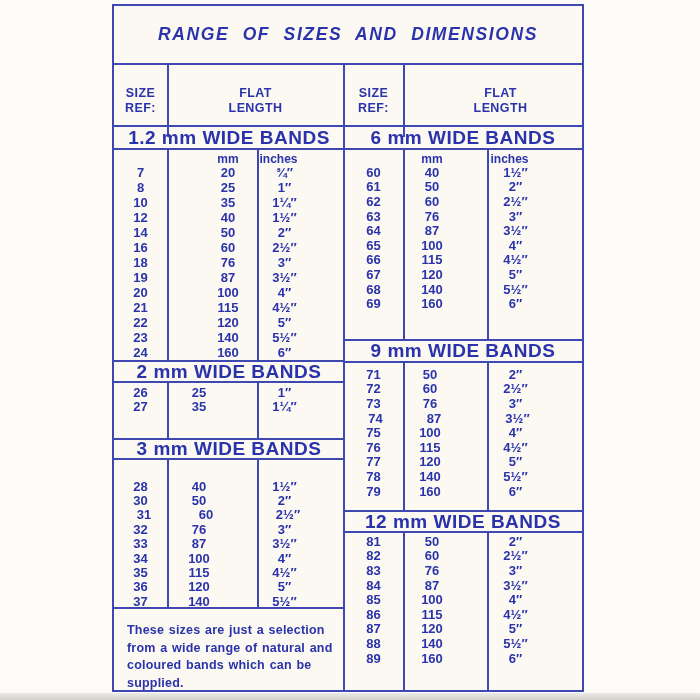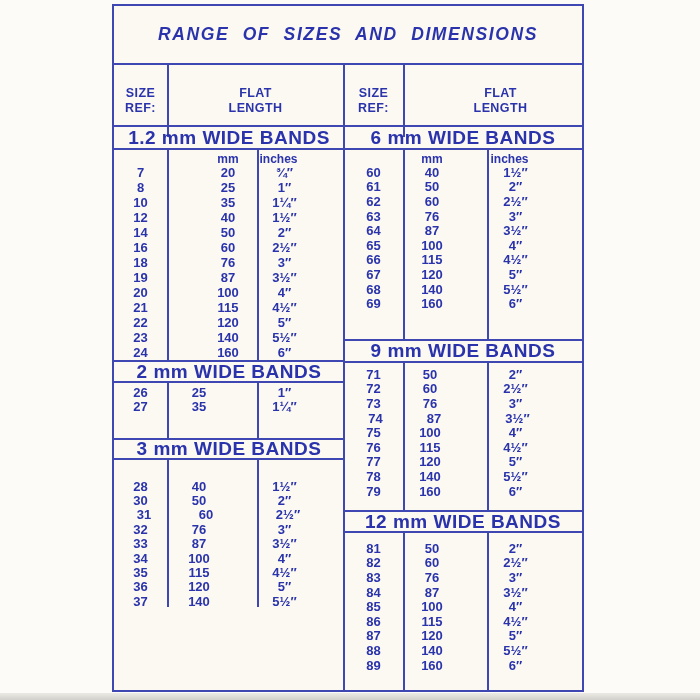--- a/index.html
+++ b/index.html
@@ -376,21 +376,21 @@
               <div class="c c3" style="padding-right: 38px;">6″</div>
             </div>
           </div>
         </div>
         <div class="sec-head" style="left: 230px; top: 504px; width: 238px; height: 23px;">
           <div style="display: inline;">12 mm WIDE BANDS</div>
         </div>
         <div class="sec-body" style="left: 230px; top: 527px; width: 238px; height: 157px;">
           <div class="vline" style="left: 59px; width: 1.5px;"></div>
           <div class="vline" style="left: 143px; width: 1.5px;"></div>
-          <div class="rows" style="padding-top: 8px;">
+          <div class="rows" style="padding-top: 1px;">
             <div class="row" style="height: 14.6px;">
               <div class="c c1" style="width: 59px;">81</div>
               <div class="c c2" style="width: 84px; left: -13px;">50</div>
               <div class="c c3" style="padding-right: 38px;">2″</div>
             </div>
             <div class="row" style="height: 14.6px;">
               <div class="c c1" style="width: 59px;">82</div>
               <div class="c c2" style="width: 84px; left: -13px;">60</div>
               <div class="c c3" style="padding-right: 38px;">2½″</div>
             </div>
@@ -426,18 +426,21 @@
             </div>
             <div class="row" style="height: 14.6px;">
               <div class="c c1" style="width: 59px;">89</div>
               <div class="c c2" style="width: 84px; left: -13px;">160</div>
               <div class="c c3" style="padding-right: 38px;">6″</div>
             </div>
           </div>
         </div>
       </div>
 
+    <div class="note-box">
+      <p class="note">These sizes are just a selection from a wide range of natural and coloured bands which can be supplied.</p>
+    </div>
 
     <div class="mid-divider"></div>
   </div>
 
   <div class="scan-edge"></div>
 </div>
 
 </body></html>

